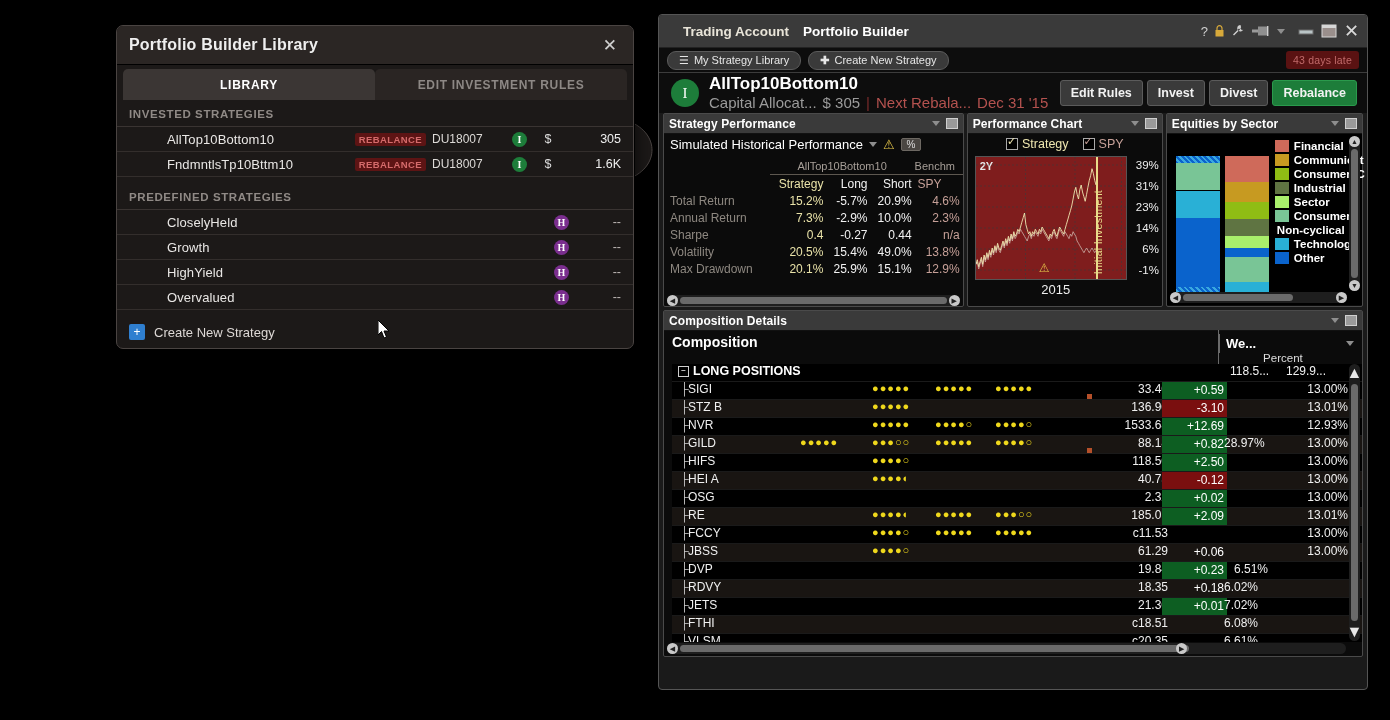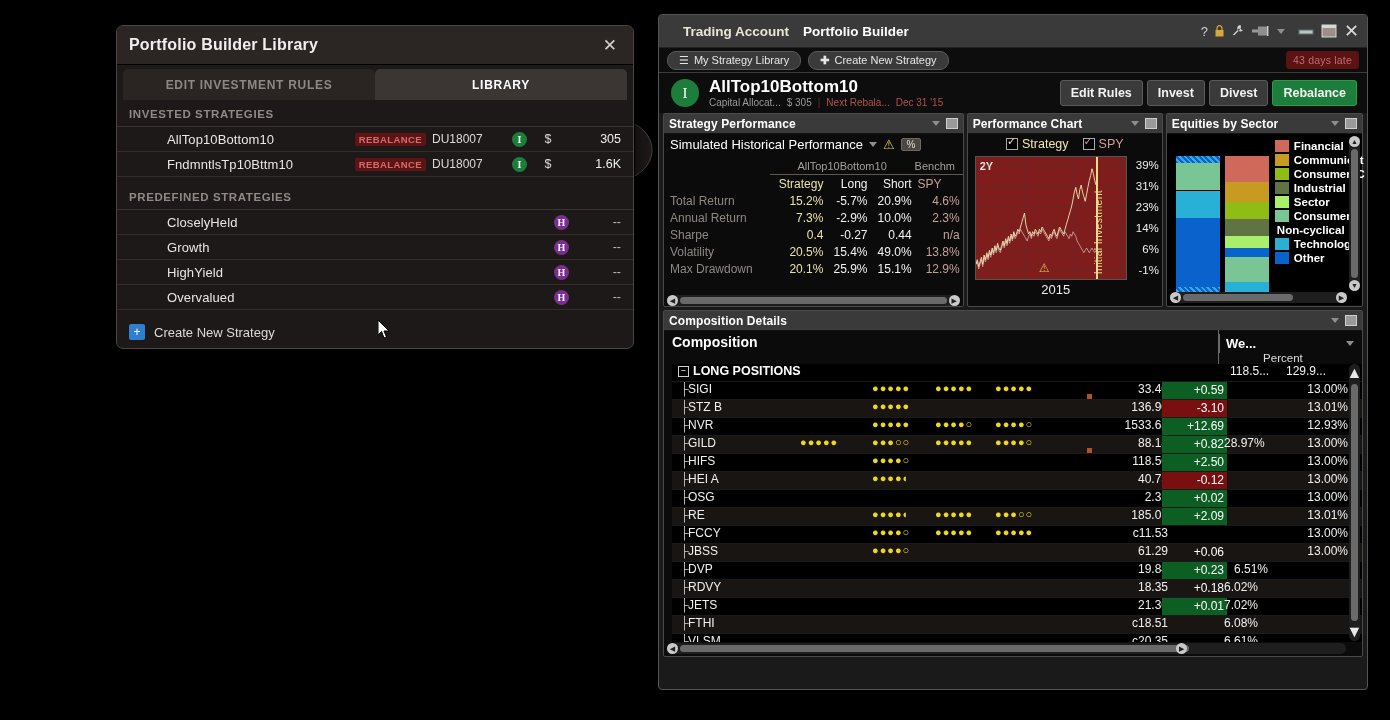--- a/index.html
+++ b/index.html
@@ -54,21 +54,21 @@
       border-bottom:1px solid #3c3c3c;}
   .stab{height:17px;display:flex;align-items:center;gap:5px;background:#3a3a3a;border:1px solid #5a5a5a;
       border-radius:9px;padding:0 11px;font-size:11px;color:#e6e6e6;margin-right:7px;cursor:pointer;}
   .latebadge{margin-left:auto;background:#5a1212;border-radius:3px;color:#c06a6a;font-size:10.5px;
       padding:3px 7px;letter-spacing:.2px;}
 
   .hdr{height:40px;background:#0d0d0d;display:flex;align-items:center;padding:0 10px 0 12px;}
   .avatar{width:28px;height:28px;border-radius:50%;background:#1d7d3a;color:#fff;display:flex;
       align-items:center;justify-content:center;font-family:"Liberation Serif",serif;font-size:15px;margin-right:10px;}
   .hdr .stratname{font-size:17px;font-weight:bold;color:#fff;line-height:1.05;}
-  .hdr .sub{font-size:10px;color:#9b9b9b;margin-top:2px;display:flex;align-items:flex-end;gap:6px;}
+  .hdr .sub{font-size:15px;color:#9b9b9b;margin-top:2px;display:flex;align-items:flex-end;gap:6px;}
   .hdr .sub .sep{color:#7a2b2b;}
   .hdr .sub .red{color:#b4524f;}
   .hbtns{margin-left:auto;display:flex;gap:4px;}
   .hb{background:#3a3a3a;border:1px solid #5b5b5b;border-radius:3px;color:#f2f2f2;font-size:12.5px;
       font-weight:bold;padding:5px 10px;cursor:pointer;}
   .hb.green{background:#1d7d3a;border-color:#2a9a4c;}
 
   
   .panels{display:flex;gap:3px;padding:0 4px;}
   .panel{background:#0b0b0b;border:1px solid #4a4a4a;border-radius:2px;}
@@ -180,22 +180,22 @@
     <path d="M0,0 C22,8 26,22 26,30 C26,38 22,52 0,60 Z" fill="#1c1918" stroke="#4a4442" stroke-width="1"></path>
   </svg>
 
   <div id="pbl">
     <div class="titlebar">
       <div class="title">Portfolio Builder Library</div>
       <div class="closebtn">✕</div>
     </div>
 
     <div class="tabs">
+      <div class="tab active">LIBRARY</div>
       <div class="tab inactive">EDIT INVESTMENT RULES</div>
-      <div class="tab active">LIBRARY</div>
     </div>
 
     <div class="sect-head">INVESTED STRATEGIES</div>
     <div class="srow">
       <span class="nm">AllTop10Bottom10</span>
       <span class="badge-reb">REBALANCE</span>
       <span class="acct">DU18007</span>
       <span class="cbadge g">I</span>
       <span class="cur">$</span>
       <span class="amt">305</span>

